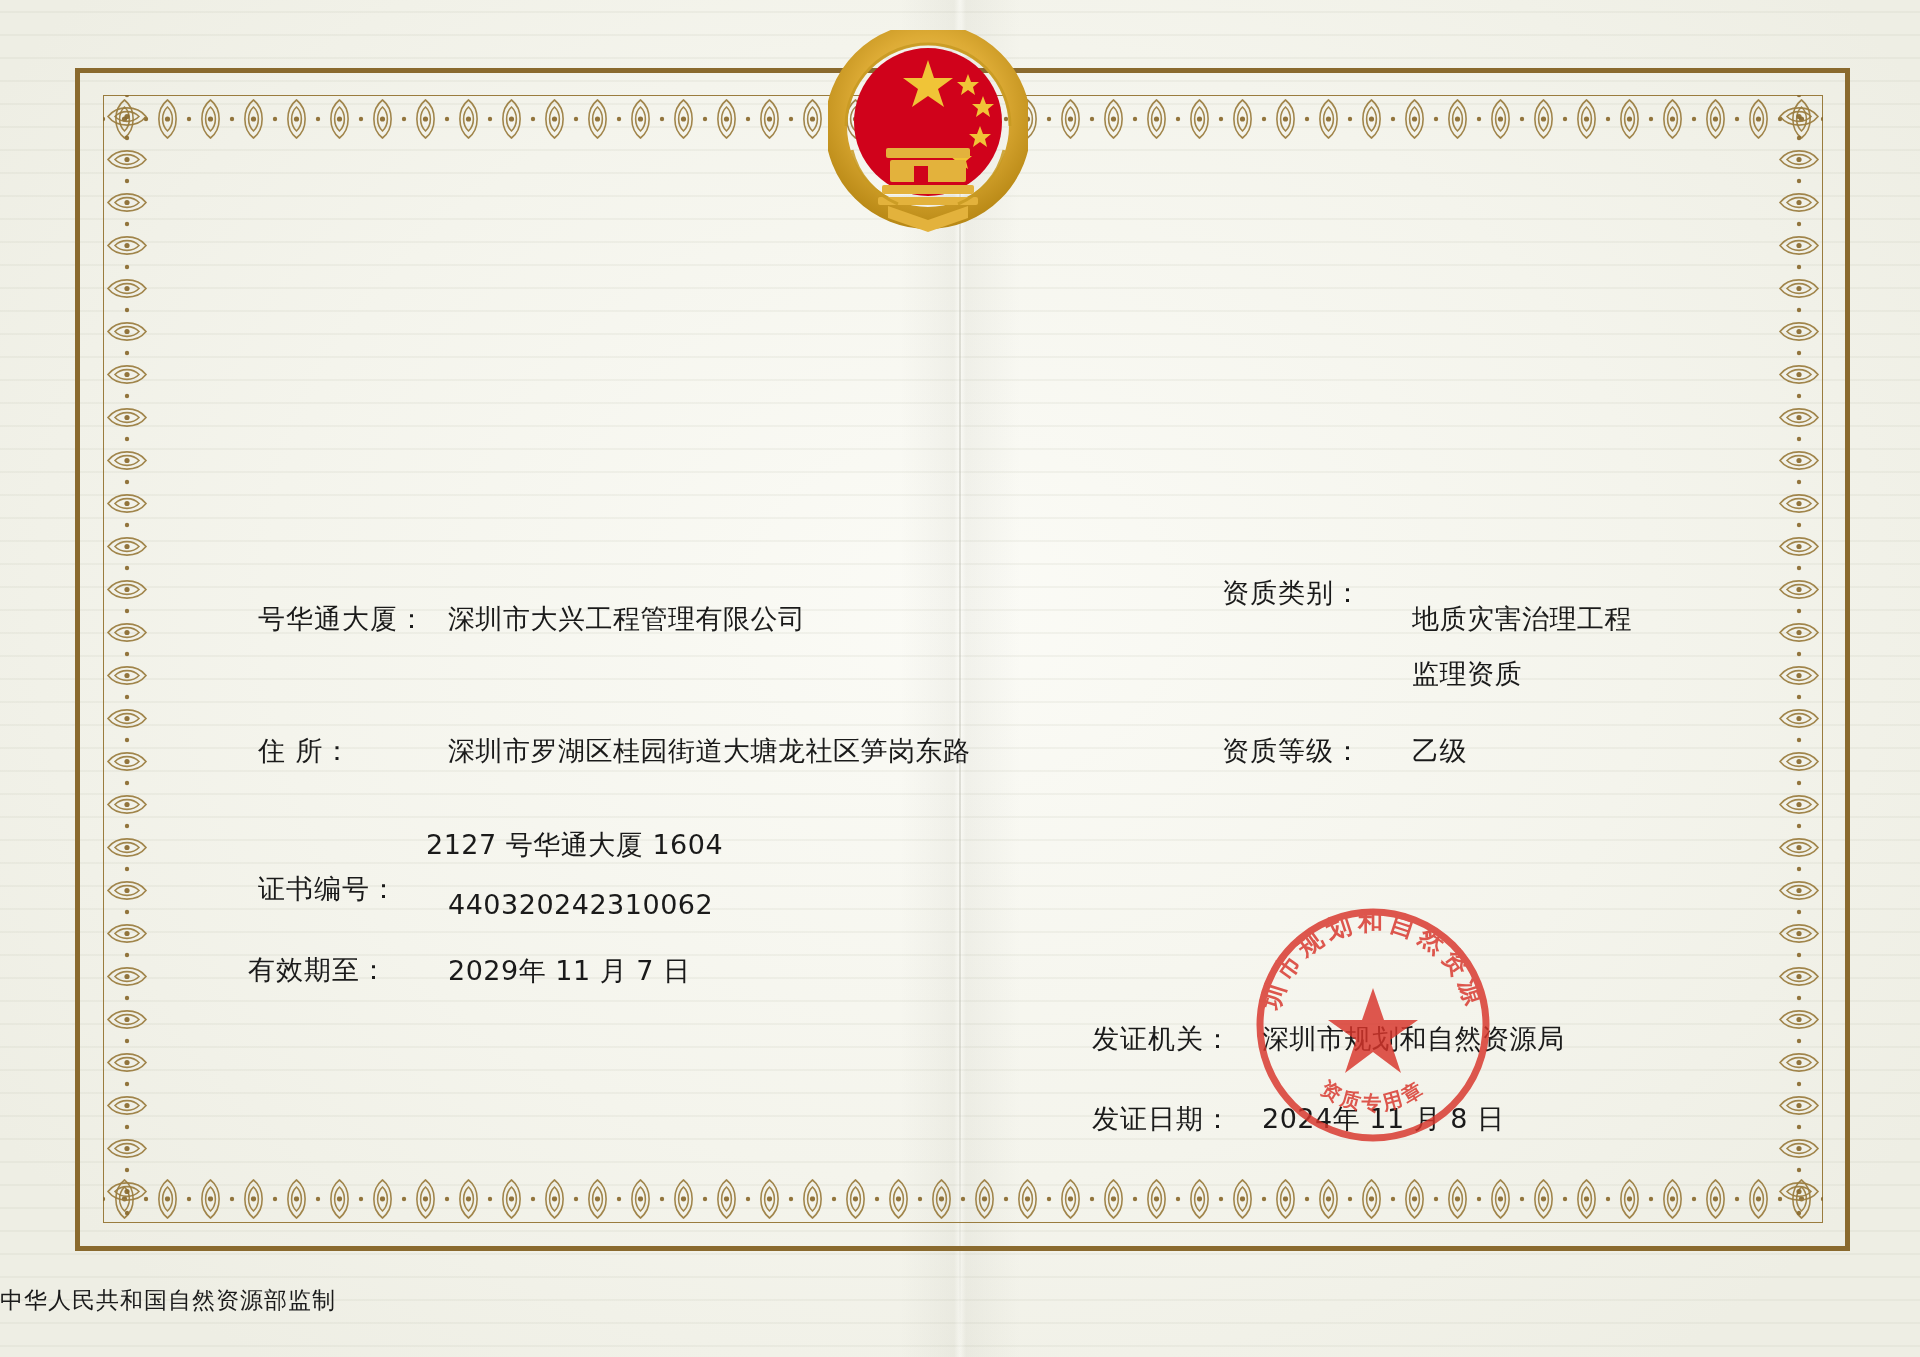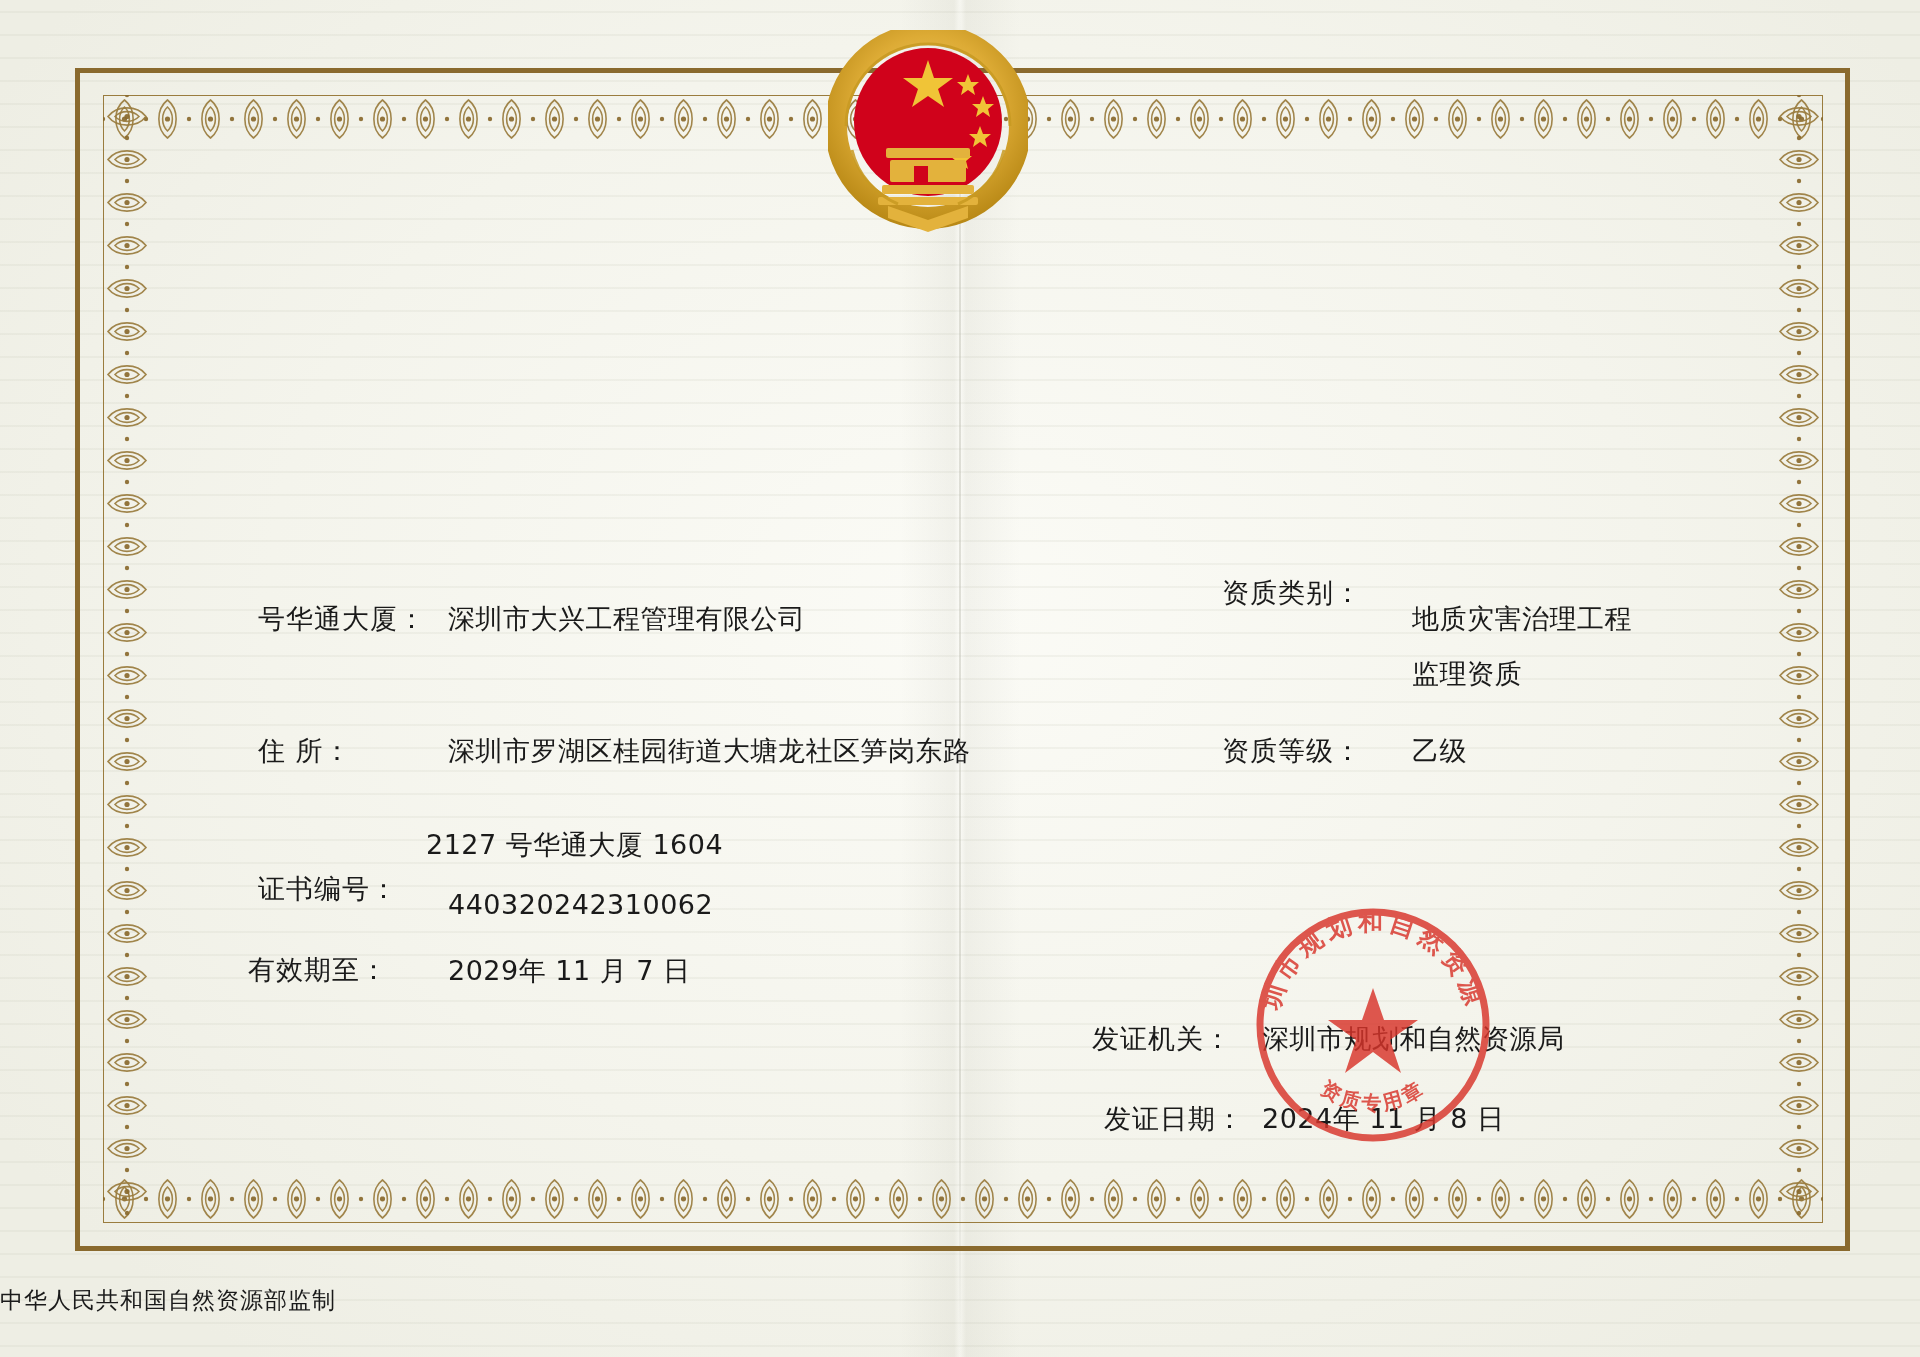--- a/index.html
+++ b/index.html
@@ -138,21 +138,21 @@
   #f-cat-label     { left: 1222px; top: 572px; }
   #f-cat-value     { left: 1412px; top: 598px; }
   #f-cat-value2    { left: 1412px; top: 653px; }
 
   #f-grade-label   { left: 1222px; top: 730px; }
   #f-grade-value   { left: 1412px; top: 730px; }
 
   #f-issuer-label  { left: 1092px; top: 1018px; }
   #f-issuer-value  { left: 1262px; top: 1018px; }
 
-  #f-issdate-label { left: 1092px; top: 1098px; margin-left: 12px; }
+  #f-issdate-label { left: 1092px; top: 1098px; }
   #f-issdate-value { left: 1262px; top: 1098px; }
 
   
   #seal {
     position: absolute;
     left: 1248px;
     top: 900px;
     width: 250px;
     height: 250px;
     pointer-events: none;

